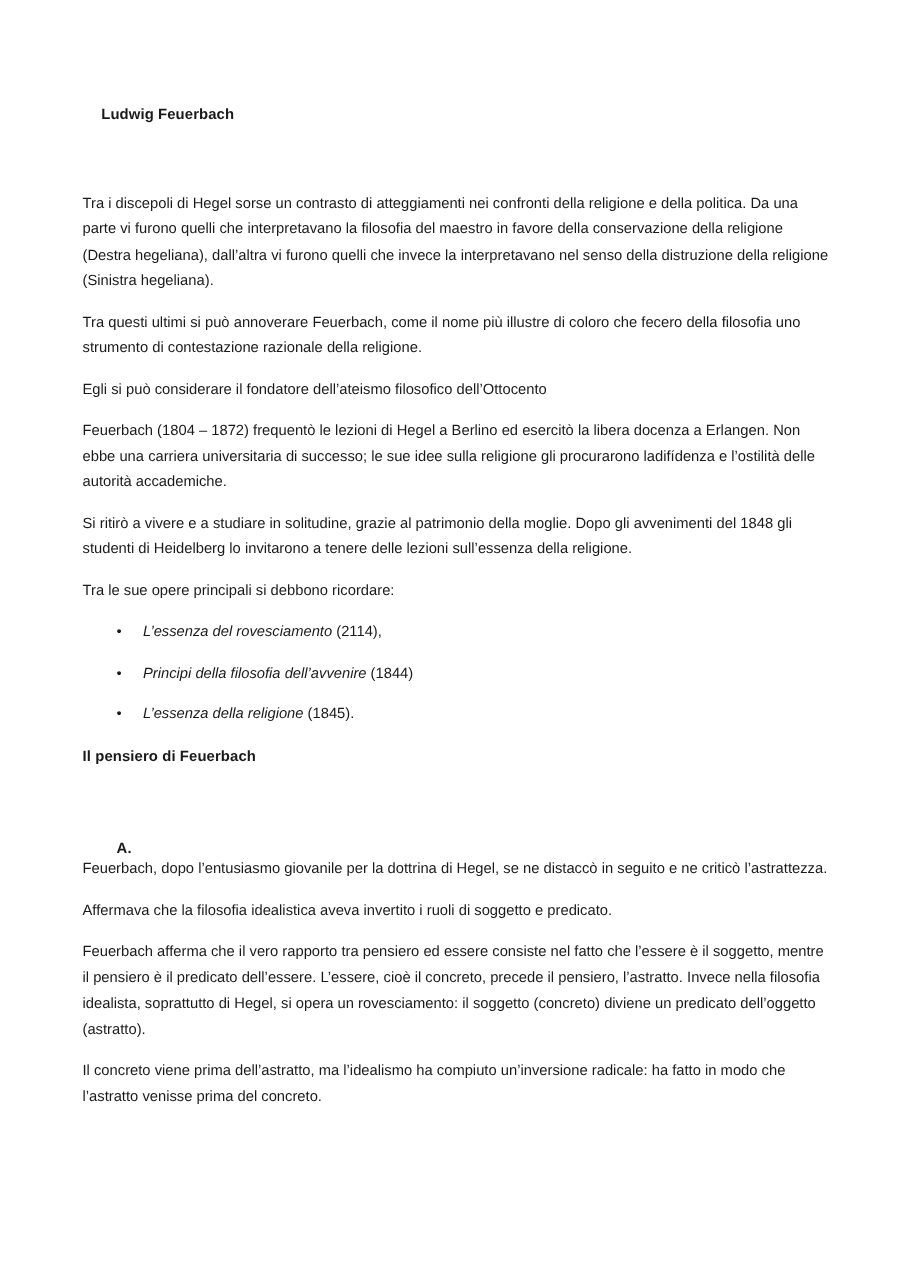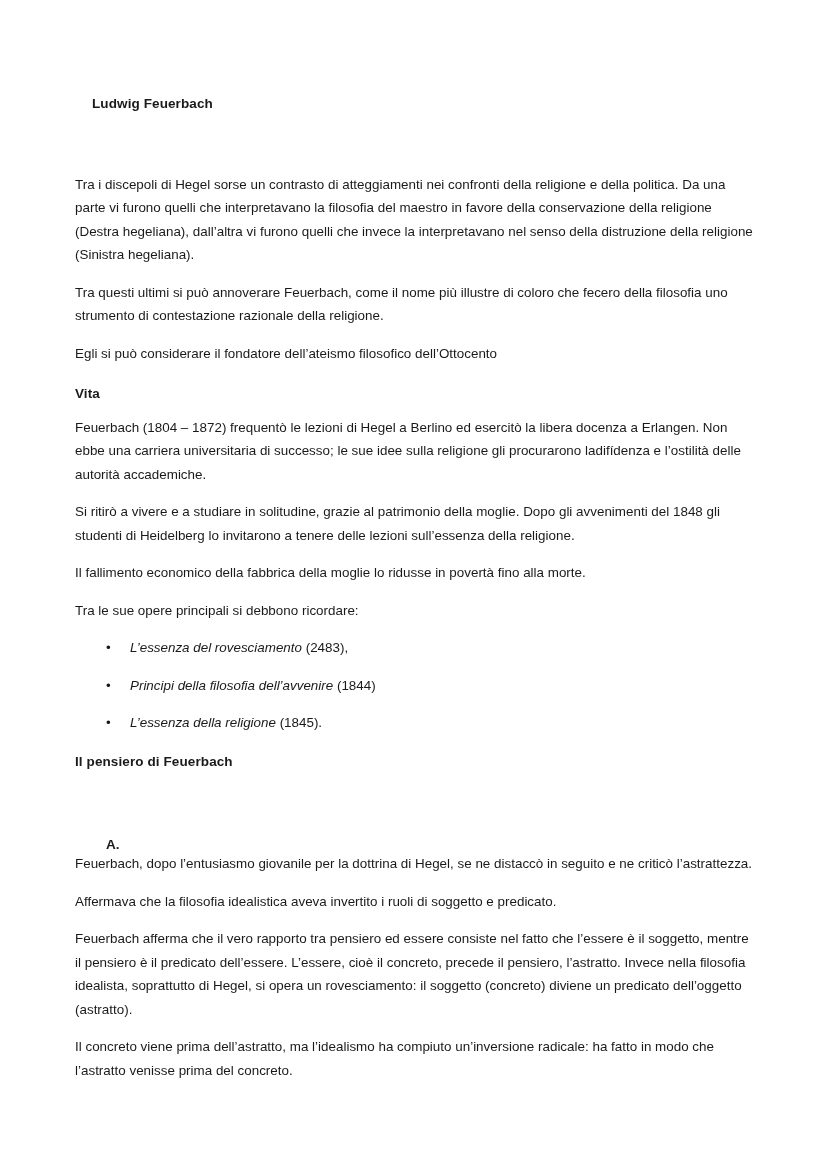--- a/index.html
+++ b/index.html
@@ -133,34 +133,32 @@
 
     <div class="spacer-title"></div>
 
 
     <p class="body-text">Tra i discepoli di Hegel sorse un contrasto di atteggiamenti nei confronti della religione e della politica. Da una parte vi furono quelli che interpretavano la filosofia del maestro in favore della conservazione della religione (Destra hegeliana), dall’altra vi furono quelli che invece la interpretavano nel senso della distruzione della religione (Sinistra hegeliana).</p>
 
     <p class="body-text">Tra questi ultimi si può annoverare Feuerbach, come il nome più illustre di coloro che fecero della filosofia uno strumento di contestazione razionale della religione.</p>
 
     <p class="body-text">Egli si può considerare il fondatore dell’ateismo filosofico dell’Ottocento</p>
 
-    <div class="heading tight-top">Vita</div>
 
     <p class="body-text">Feuerbach (1804 – 1872) frequentò le lezioni di Hegel a Berlino ed esercitò la libera docenza a Erlangen. Non ebbe una carriera universitaria di successo; le sue idee sulla religione gli procurarono ladifídenza e l’ostilità delle autorità accademiche.</p>
 
     <p class="body-text">Si ritirò a vivere e a studiare in solitudine, grazie al patrimonio della moglie. Dopo gli avvenimenti del 1848 gli studenti di Heidelberg lo invitarono a tenere delle lezioni sull’essenza della religione.</p>
 
-    <p class="body-text">Il fallimento economico della fabbrica della moglie lo ridusse in povertà fino alla morte.</p>
 
     <p class="body-text">Tra le sue opere principali si debbono ricordare:</p>
 
     <ul class="works">
       <li>
         <span class="bullet-mark">•</span>
-        <span class="work-title">L’essenza del rovesciamento</span><span class="work-year"> (2483),</span>
+        <span class="work-title">L’essenza del rovesciamento</span><span class="work-year"> (2114),</span>
       </li>
       <li>
         <span class="bullet-mark">•</span>
         <span class="work-title">Principi della filosofia dell’avvenire</span><span class="work-year"> (1844)</span>
       </li>
       <li>
         <span class="bullet-mark">•</span>
         <span class="work-title">L’essenza della religione</span><span class="work-year"> (1845).</span>
       </li>
     </ul>

